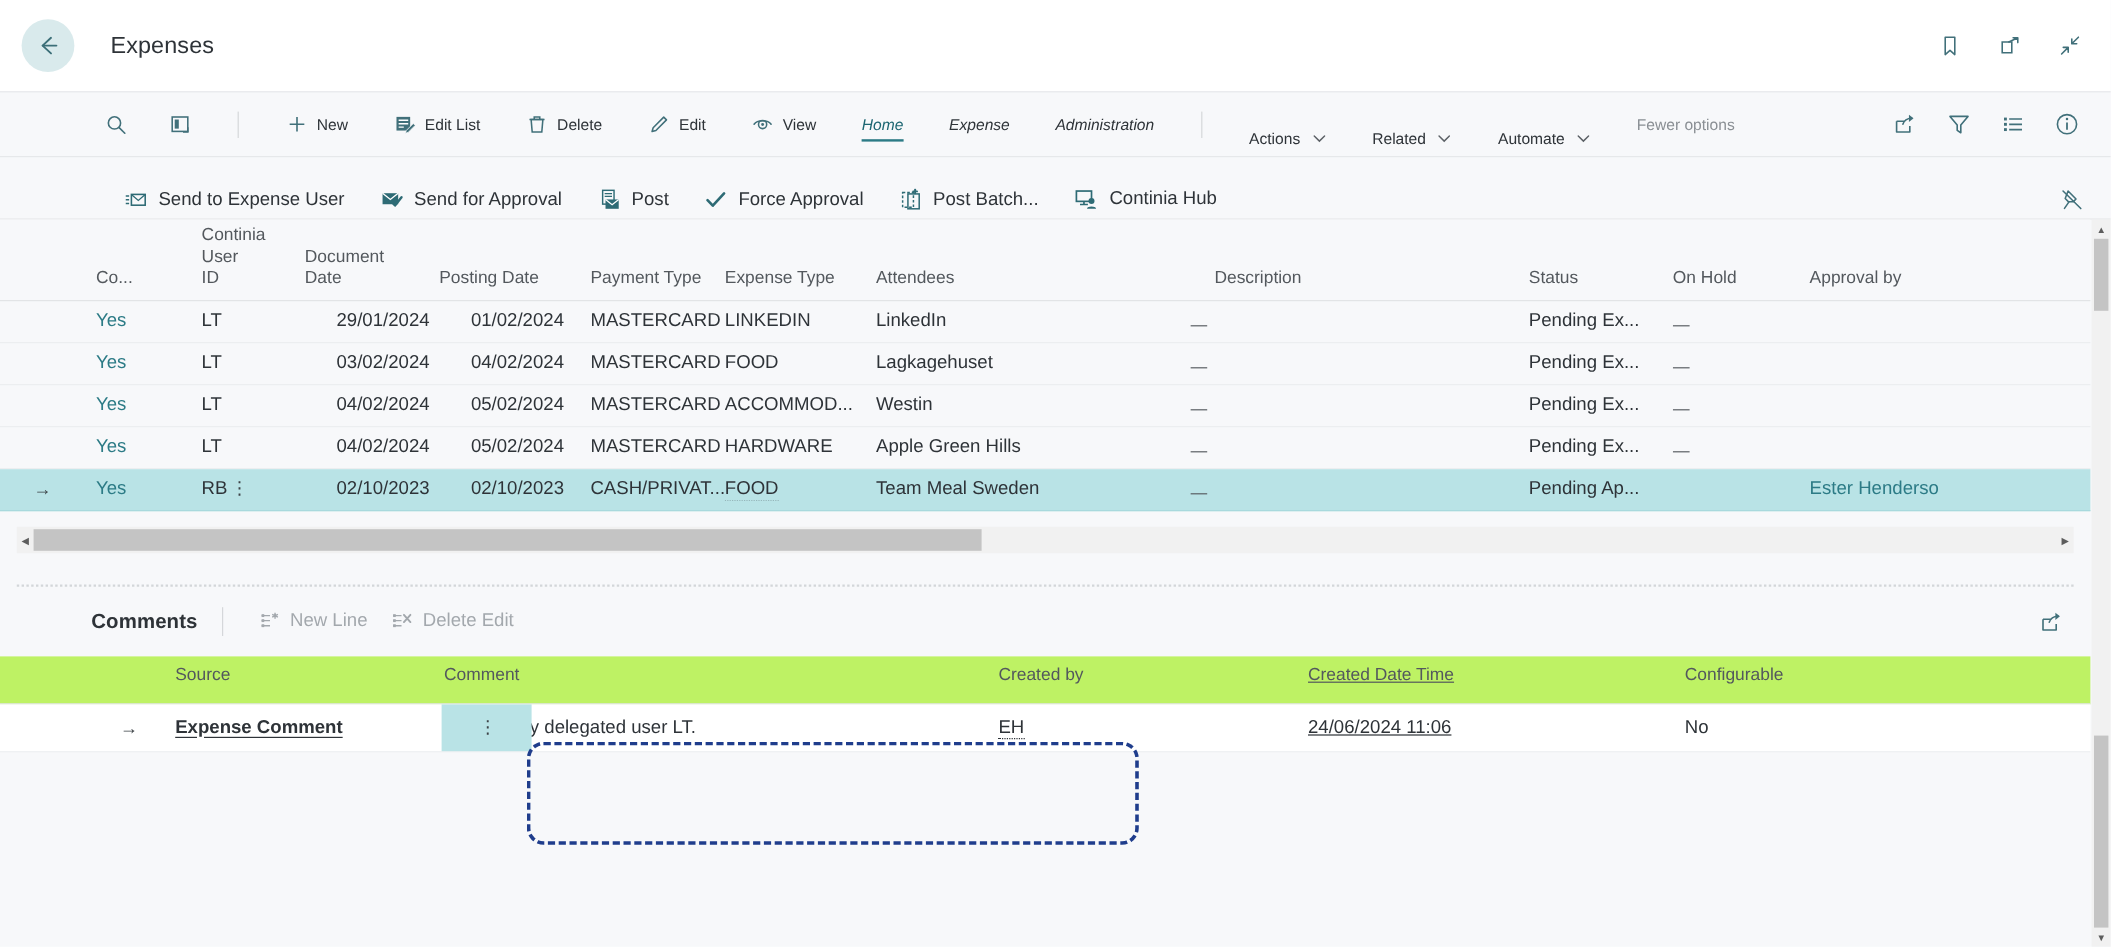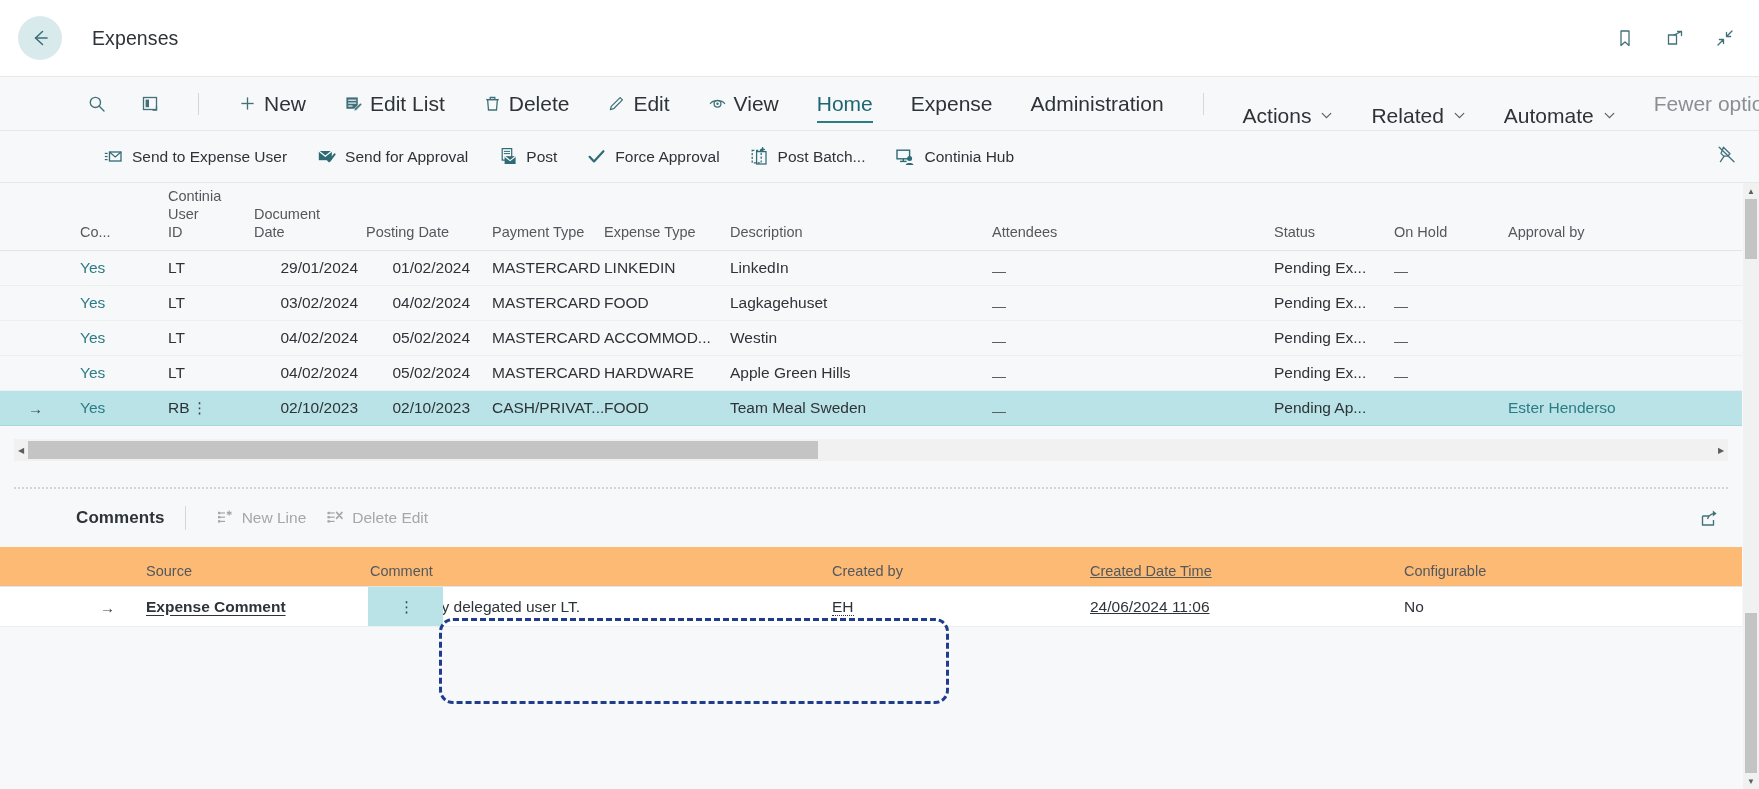--- a/index.html
+++ b/index.html
@@ -48,21 +48,21 @@
 
   
   .cmdbar {
     height: 54px;
     background: #f7f8fa;
     border-top: 1px solid #e6e8ea;
     display: flex;
     align-items: center;
     padding: 0 22px 0 78px;
     gap: 16px;
-    font-size: 21px;
+    font-size: 13px;
     position: relative;
   }
   .cmd-item {
     display: flex; align-items: center; gap: 7px;
     color: #2e3338;
     padding: 6px 11px;
     cursor: pointer;
     white-space: nowrap;
     border-radius: 2px;
   }
@@ -72,20 +72,21 @@
     background: #d5d7da;
     margin: 0 12px;
     flex: none;
   }
   .cmd-tab {
     color: #2e3338;
     padding: 6px 11px;
     cursor: pointer;
     position: relative;
     white-space: nowrap;
+    font-style: italic;
   }
   .cmd-tab.active { color: #1d6672; }
   .cmd-tab.active::after {
     content: "";
     position: absolute;
     left: 11px; right: 11px; bottom: -1px;
     height: 2px; background: #2c7b86;
   }
   .cmd-dropdown {
     display: flex; align-items: center; gap: 9px;
@@ -94,21 +95,21 @@
   .cmd-muted { color: #8a8f94; padding: 6px 11px; cursor: pointer; white-space: nowrap; }
   .cmd-right { margin-left: auto; display: flex; align-items: center; gap: 24px; padding-right: 4px;}
   .cmd-right .ticon { cursor: pointer; display:flex; align-items:center; }
 
   
   .actionbar {
     height: 52px;
     background: #f7f8fa;
     border-top: 1px solid #e6e8ea;
     display: flex;
-    align-items: center;
+    align-items: flex-end;
     padding: 0 22px 0 90px;
     font-size: 15.5px;
     gap: 2px;
   }
   .act-item {
     display: flex; align-items: center; gap: 9px;
     color: #2e3338; padding: 6px 14px; cursor: pointer; white-space: nowrap; border-radius: 2px;
   }
   .act-right { margin-left: auto; display:flex; align-items:center; }
 
@@ -241,25 +242,25 @@
     letter-spacing: .1px;
   }
   .comments-head .cmd-sep { margin: 0 20px; height: 24px; }
   .cmt-act {
     display: flex; align-items: center; gap: 8px;
     color: #a3a8ad; padding: 6px 10px; cursor: default; white-space: nowrap;
   }
   .comments-head .right { margin-left: auto; cursor: pointer; display:flex; }
 
   .cm-head {
-    display: flex; align-items: flex-end;
+    display: flex; align-items: center;
     height: 40px;
     padding-left: 146px;
     border-bottom: 1px solid #e2e4e6;
-    background: #fdba74;
+    background: #bef264;
   }
   .cm-head .hcell { font-size: 14.5px; color: #53585d; padding-bottom: 7px; }
   .cm-row {
     display: flex; align-items: center;
     height: 40px;
     padding-left: 146px;
     border-bottom: 1px solid #eceef0;
     font-size: 15.5px; color: #2e3338;
     position: relative;
     background: #ffffff;
@@ -543,22 +544,22 @@
       <div class="grid">
         <div class="grid-head">
           <div class="hcell c-co">Co...</div>
           <div class="hcell c-user">Continia User
 ID</div>
           <div class="hcell c-doc hc-doc">Document
 Date</div>
           <div class="hcell c-post hc-post">Posting Date</div>
           <div class="hcell c-pay">Payment Type</div>
           <div class="hcell c-exp">Expense Type</div>
+          <div class="hcell c-att">Attendees</div>
           <div class="hcell c-desc">Description</div>
-          <div class="hcell c-att">Attendees</div>
           <div class="hcell c-stat">Status</div>
           <div class="hcell c-hold">On Hold</div>
           <div class="hcell c-appr">Approval by</div>
         </div>
 
         <div class="grid-row">
           <div class="cell c-co cell-link">Yes</div>
           <div class="cell c-user">LT</div>
           <div class="cell c-doc">29/01/2024</div>
           <div class="cell c-post">01/02/2024</div>

